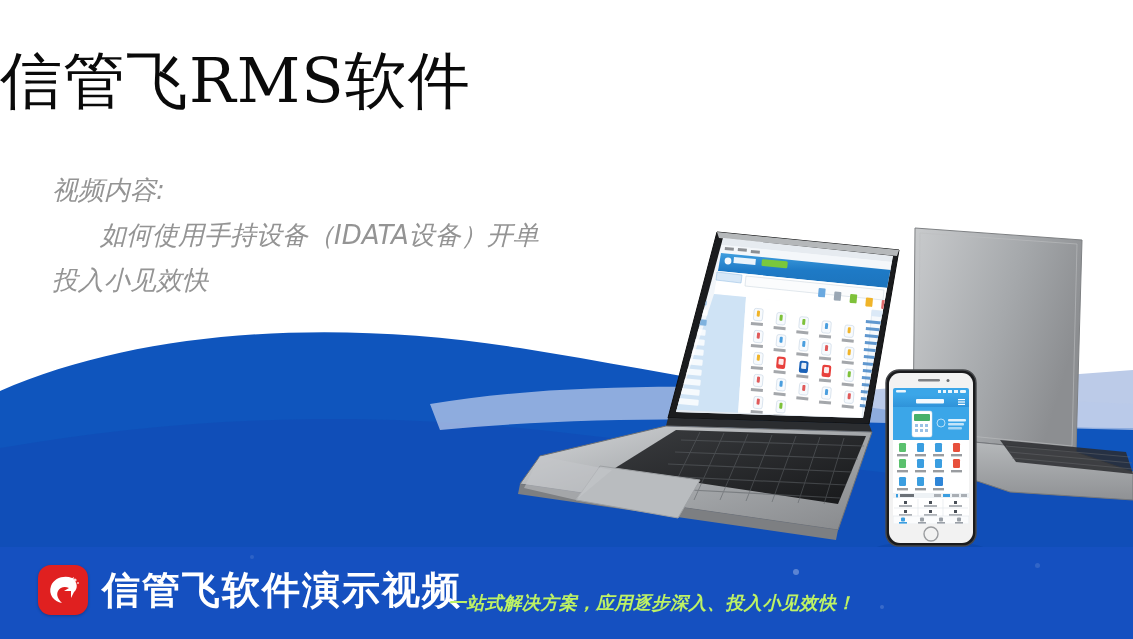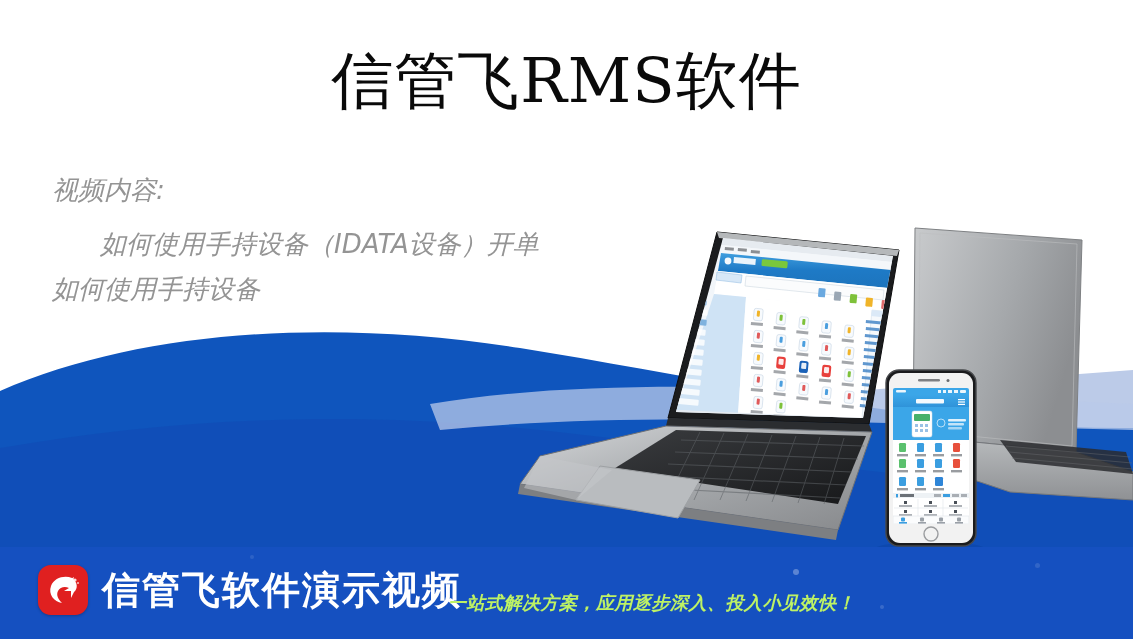--- a/index.html
+++ b/index.html
@@ -10,35 +10,35 @@
     position:relative;
   }
   .stage { position:absolute; inset:0; width:1133px; height:639px; overflow:hidden; }
 
   
   .wave-layer { position:absolute; left:0; top:0; width:1133px; height:639px; }
 
   
   .title {
     position:absolute; left:0; top:44px; width:1133px;
-    text-align:center;
+    text-align:left;
     font-family:"DejaVu Serif","Liberation Serif", serif;
     font-size:62px; line-height:1.18; color:#0a0a0a;
     letter-spacing:1px;
     white-space:nowrap;
   }
 
   
   .subtitle {
     position:absolute; left:52px; top:168px; width:640px;
     font-family:"DejaVu Sans","Liberation Sans", sans-serif;
     font-style:italic; font-size:26px; line-height:45px;
     color:#949494;
   }
-  .subtitle .line2 { display:block; text-indent:48px;margin-top:9px; }
+  .subtitle .line2 { display:block; text-indent:48px; }
   .subtitle .line3 { display:block; }
 
   
   .devices { position:absolute; left:0; top:0; width:1133px; height:639px; }
 
   
   .banner {
     position:absolute; left:0; bottom:0; width:1133px; height:92px;
     background:#1550c0;
     overflow:hidden;
@@ -86,21 +86,21 @@
     <path d="M0,448 C160,420 330,410 520,428 C760,452 950,492 1133,486 L1133,639 L0,639 Z" fill="#1247b2" opacity="0.45"></path>
 
     <path d="M430,404 C620,372 860,392 1133,404 L1133,430 C880,424 640,410 440,430 Z" fill="#b9cae9" opacity="0.75"></path>
   </svg>
 
   <div class="title">信管飞RMS软件</div>
 
   <div class="subtitle">
     <span>视频内容:</span>
     <span class="line2">如何使用手持设备（IDATA设备）开单</span>
-    <span class="line3">如何使用手持设备</span>
+    <span class="line3">投入小见效快</span>
   </div>
 
   <svg class="devices" viewBox="0 0 1133 639" preserveAspectRatio="none">
     <defs>
       <linearGradient id="gMetal" x1="0" y1="0" x2="1" y2="1">
         <stop offset="0%" stop-color="#d4d6d8"></stop>
         <stop offset="45%" stop-color="#a9acaf"></stop>
         <stop offset="100%" stop-color="#87898c"></stop>
       </linearGradient>
       <linearGradient id="gMetal2" x1="0" y1="0" x2="0" y2="1">

